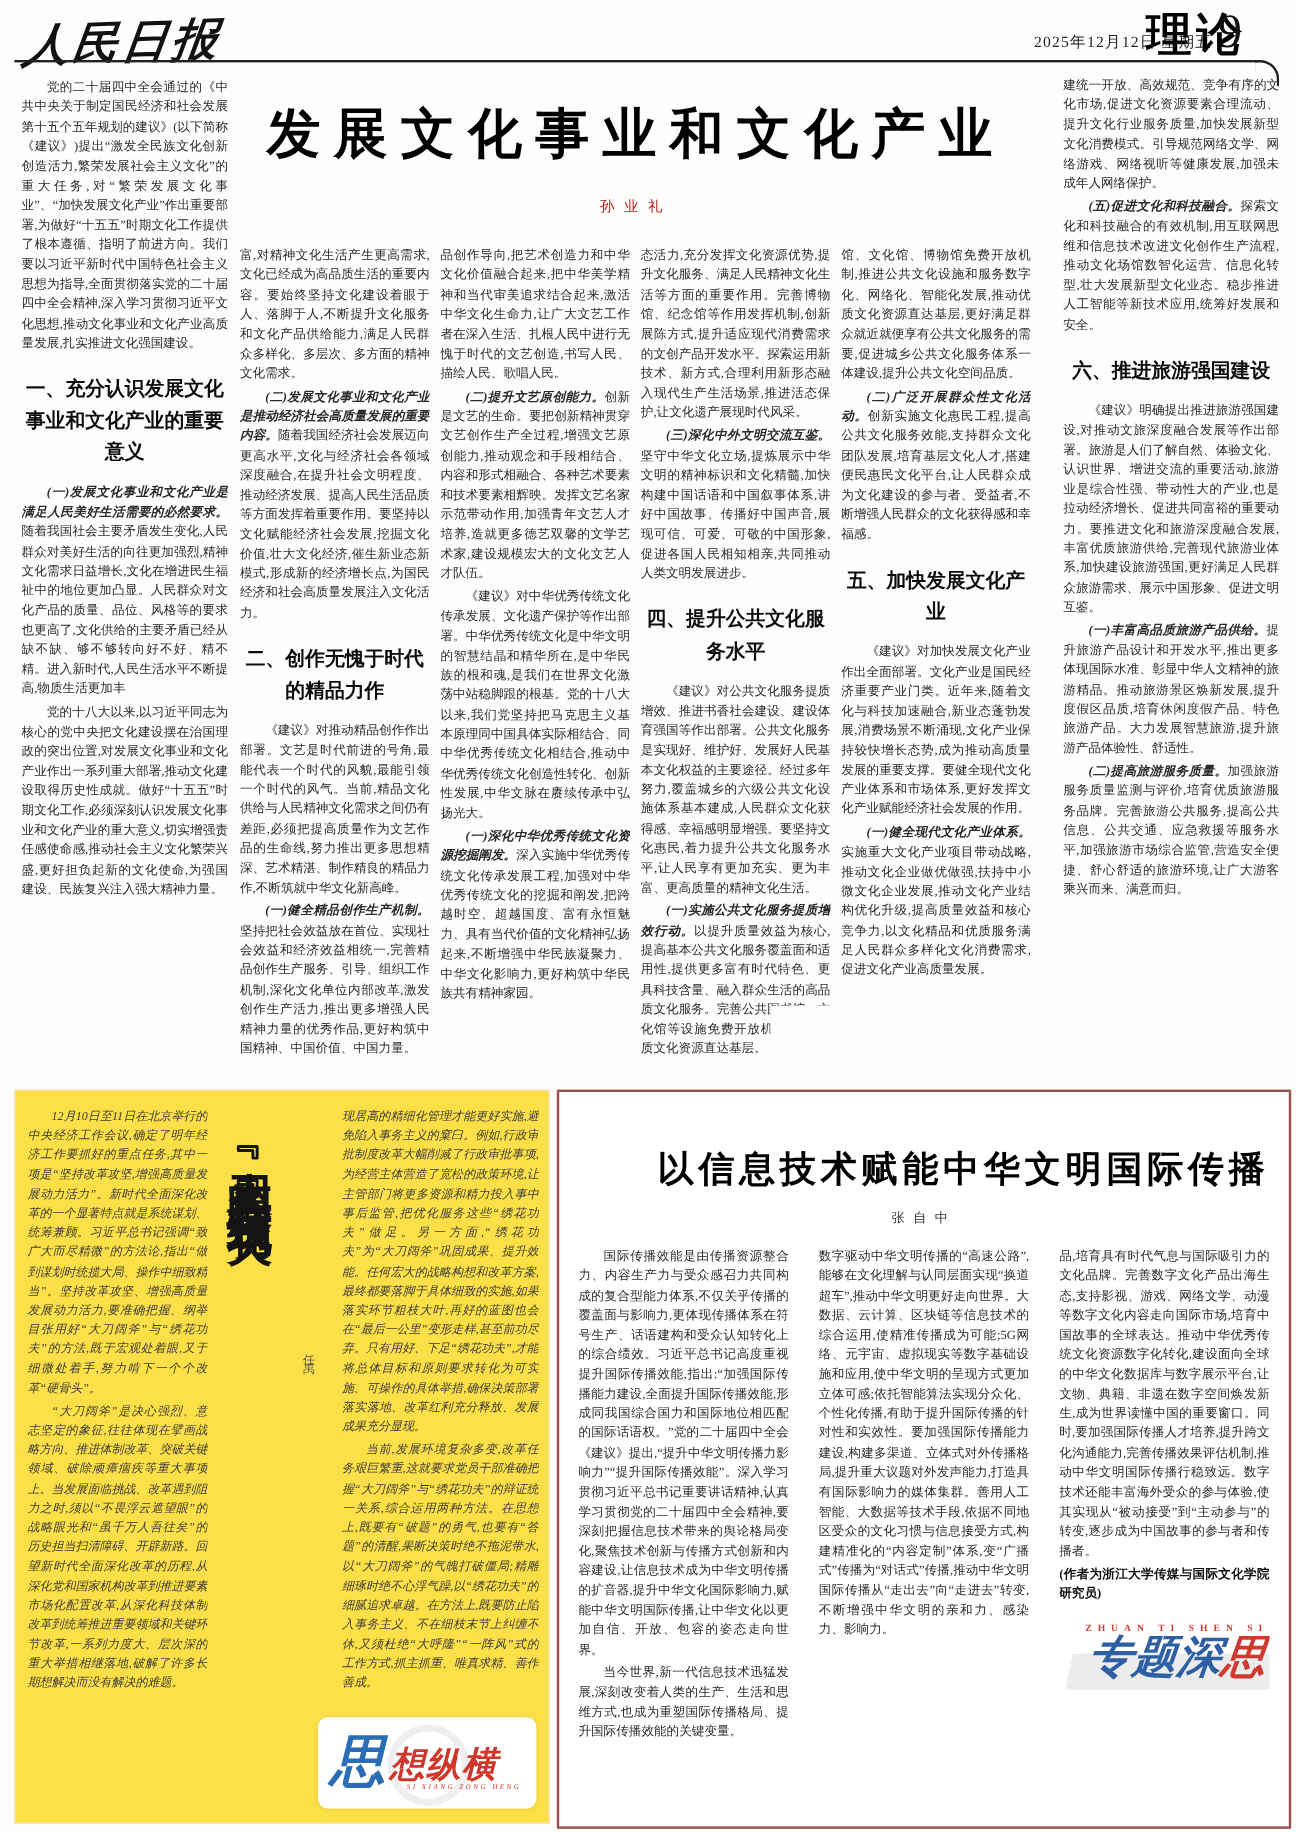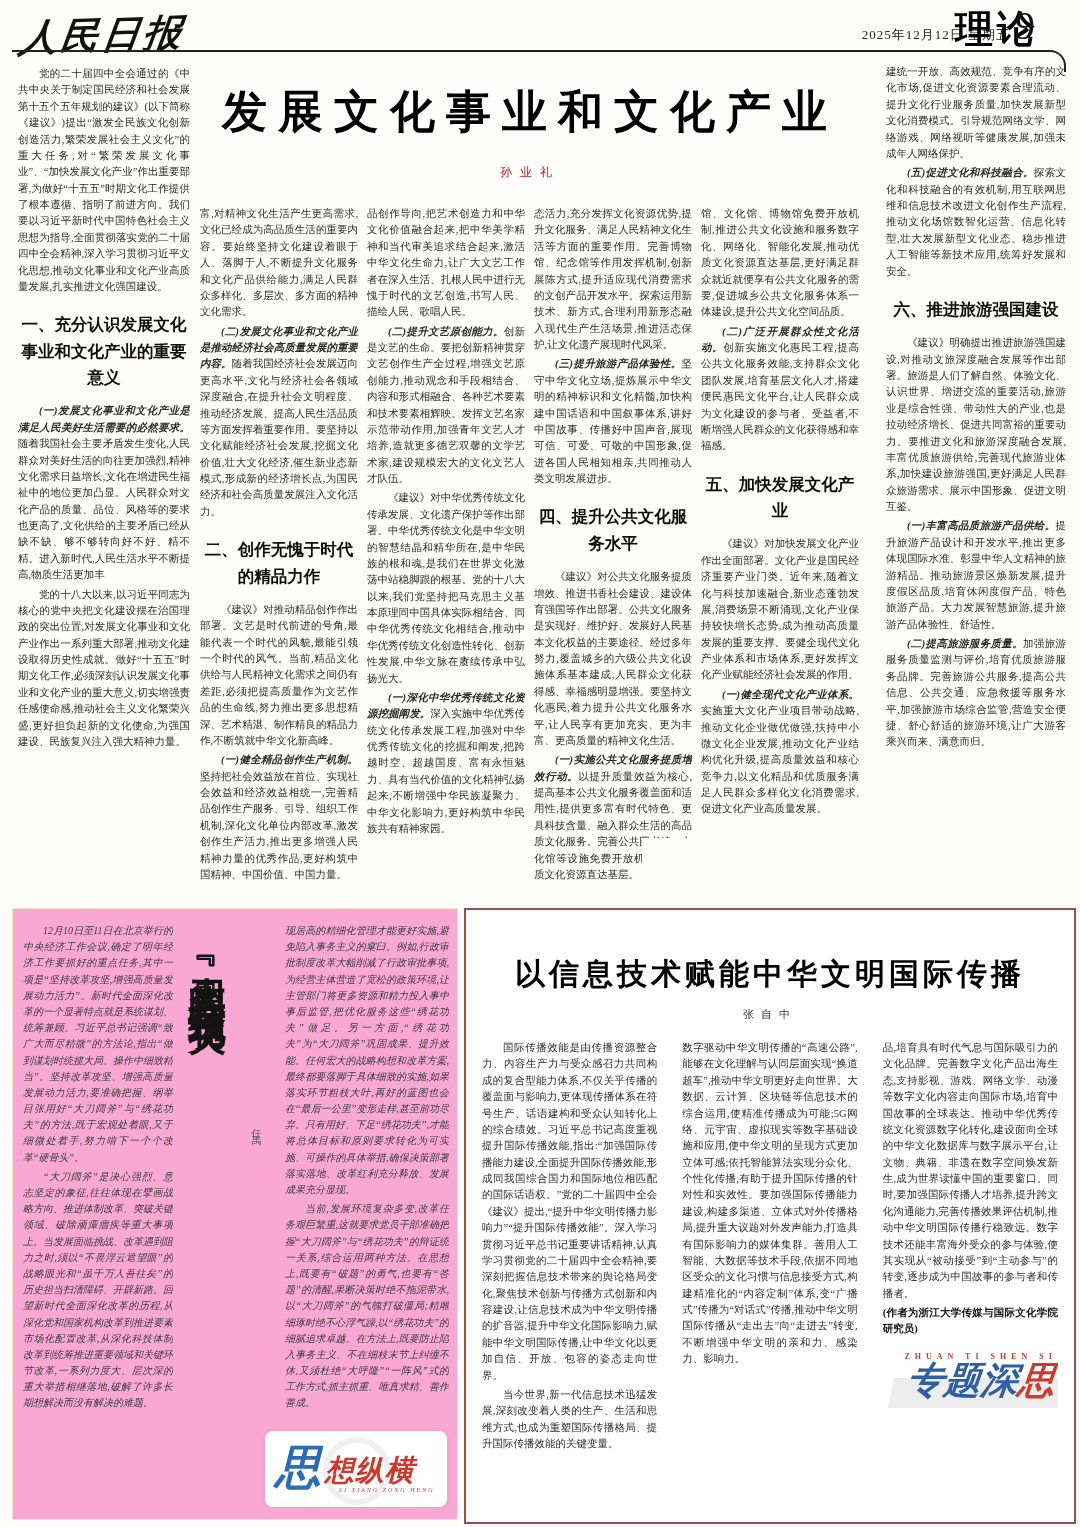--- a/index.html
+++ b/index.html
@@ -32,21 +32,21 @@
   .lead{font-weight:bold;font-style:italic;}
   .sec{font-family:"Liberation Sans",sans-serif;font-weight:bold;font-size:16.5px;line-height:1.6;
        text-align:center;margin:16px 2px 13px;color:#0d0d0d;}
   
   .banner-mask{position:absolute;left:642px;top:838px;width:438px;height:68px;background:#fffdfb;}
   .banner{position:absolute;left:650px;top:846px;width:425px;height:42px;background:#e60012;
           display:flex;align-items:center;justify-content:center;}
   .banner span{font-family:"Liberation Sans",sans-serif;font-weight:bold;font-size:26px;
                letter-spacing:3px;color:#fff;}
   
-  .leftbox{position:absolute;left:12px;top:908px;width:444px;height:610px;background:#f9a8d4;
+  .leftbox{position:absolute;left:12px;top:908px;width:444px;height:610px;background:#fde047;
            border:1px solid #efe3d2;}
   .script{font-size:10px;line-height:1.62;text-align:justify;margin:0 0 3px;text-indent:2em;
           font-style:italic;color:#3b3b3b;}
   .script.noind{text-indent:0;}
   .lb-cola{position:absolute;left:10px;top:14px;width:150px;height:582px;overflow:hidden;}
   .lb-colb{position:absolute;left:272px;top:14px;width:164px;height:498px;overflow:hidden;}
   .vtitle{position:absolute;left:168px;top:34px;height:560px;writing-mode:vertical-rl;
           font-family:"Liberation Sans",sans-serif;font-weight:900;font-size:38px;
           letter-spacing:4px;color:#141414;}
   .vauthor{position:absolute;left:236px;top:212px;writing-mode:vertical-rl;font-size:10px;
@@ -56,21 +56,21 @@
   .sx-circle{position:absolute;left:58px;top:6px;width:56px;height:56px;border-radius:50%;
              border:6px solid #efefef;}
   .sx-big{position:absolute;left:10px;top:6px;font-size:46px;font-weight:bold;font-style:italic;
           color:#2a6db6;font-family:"Liberation Serif",serif;}
   .sx-rest{position:absolute;left:60px;top:20px;font-size:29px;font-weight:bold;font-style:italic;
            color:#d0372a;letter-spacing:1px;}
   .sx-cap{position:absolute;left:74px;top:56px;font-size:6px;letter-spacing:2px;color:#d0372a;font-style:italic;}
   
   .rightbox{position:absolute;left:464px;top:908px;width:608px;height:612px;background:#fff;
             border:2px solid #9c5050;}
-  .rb-title{margin:44px 16px 0;text-align:center;font-weight:bold;font-size:30px;letter-spacing:4px;color:#000;}
+  .rb-title{margin:44px 16px 0;text-align:right;font-weight:bold;font-size:30px;letter-spacing:4px;color:#000;}
   .rb-byline{margin-top:12px;text-align:center;font-size:11px;letter-spacing:7px;color:#333;}
   .rb-cols{display:flex;gap:25px;padding:18px 16px 0;}
   .rb-col{width:182px;overflow:hidden;}
   .rb-col.h1,.rb-col.h2{height:448px;}
   .attribution{font-size:10.5px;line-height:1.56;font-weight:bold;text-align:justify;margin-top:2px;color:#111;}
   .zt-logo{width:196px;margin:14px 0 0 auto;text-align:center;position:relative;}
   .zt-strip{position:absolute;left:8px;top:26px;width:180px;height:30px;background:#ececec;
             transform:skewX(-12deg);}
   .zt-cap{position:relative;font-size:8px;letter-spacing:5px;color:#cf3a30;font-weight:bold;}
   .zt-text{position:relative;font-family:"Liberation Sans",sans-serif;font-weight:900;font-size:37px;
@@ -111,21 +111,21 @@
 
   <div class="col" id="c3">
     <p class="t noind">品创作导向,把艺术创造力和中华文化价值融合起来,把中华美学精神和当代审美追求结合起来,激活中华文化生命力,让广大文艺工作者在深入生活、扎根人民中进行无愧于时代的文艺创造,书写人民、描绘人民、歌唱人民。</p>
     <p class="t"><b class="lead">(二)提升文艺原创能力。</b><span>创新是文艺的生命。要把创新精神贯穿文艺创作生产全过程,增强文艺原创能力,推动观念和手段相结合、内容和形式相融合、各种艺术要素和技术要素相辉映。发挥文艺名家示范带动作用,加强青年文艺人才培养,造就更多德艺双馨的文学艺术家,建设规模宏大的文化文艺人才队伍。</span></p>
     <p class="t">《建议》对中华优秀传统文化传承发展、文化遗产保护等作出部署。中华优秀传统文化是中华文明的智慧结晶和精华所在,是中华民族的根和魂,是我们在世界文化激荡中站稳脚跟的根基。党的十八大以来,我们党坚持把马克思主义基本原理同中国具体实际相结合、同中华优秀传统文化相结合,推动中华优秀传统文化创造性转化、创新性发展,中华文脉在赓续传承中弘扬光大。</p>
     <p class="t"><b class="lead">(一)深化中华优秀传统文化资源挖掘阐发。</b><span>深入实施中华优秀传统文化传承发展工程,加强对中华优秀传统文化的挖掘和阐发,把跨越时空、超越国度、富有永恒魅力、具有当代价值的文化精神弘扬起来,不断增强中华民族凝聚力、中华文化影响力,更好构筑中华民族共有精神家园。</span></p>
   </div>
 
   <div class="col" id="c4">
     <p class="t noind">态活力,充分发挥文化资源优势,提升文化服务、满足人民精神文化生活等方面的重要作用。完善博物馆、纪念馆等作用发挥机制,创新展陈方式,提升适应现代消费需求的文创产品开发水平。探索运用新技术、新方式,合理利用新形态融入现代生产生活场景,推进活态保护,让文化遗产展现时代风采。</p>
-    <p class="t"><b class="lead">(三)提升旅游产品体验性。</b><span>坚守中华文化立场,提炼展示中华文明的精神标识和文化精髓,加快构建中国话语和中国叙事体系,讲好中国故事、传播好中国声音,展现可信、可爱、可敬的中国形象,促进各国人民相知相亲,共同推动人类文明发展进步。</span></p>
+    <p class="t"><b class="lead">(三)深化中外文明交流互鉴。</b><span>坚守中华文化立场,提炼展示中华文明的精神标识和文化精髓,加快构建中国话语和中国叙事体系,讲好中国故事、传播好中国声音,展现可信、可爱、可敬的中国形象,促进各国人民相知相亲,共同推动人类文明发展进步。</span></p>
     <h3 class="sec">四、提升公共文化服务水平</h3>
     <p class="t">《建议》对公共文化服务提质增效、推进书香社会建设、建设体育强国等作出部署。公共文化服务是实现好、维护好、发展好人民基本文化权益的主要途径。经过多年努力,覆盖城乡的六级公共文化设施体系基本建成,人民群众文化获得感、幸福感明显增强。要坚持文化惠民,着力提升公共文化服务水平,让人民享有更加充实、更为丰富、更高质量的精神文化生活。</p>
     <p class="t"><b class="lead">(一)实施公共文化服务提质增效行动。</b><span>以提升质量效益为核心,提高基本公共文化服务覆盖面和适用性,提供更多富有时代特色、更具科技含量、融入群众生活的高品质文化服务。完善公共图书馆、文化馆等设施免费开放机制,推动优质文化资源直达基层。</span></p>
   </div>
 
   <div class="col" id="c5">
     <p class="t noind">馆、文化馆、博物馆免费开放机制,推进公共文化设施和服务数字化、网络化、智能化发展,推动优质文化资源直达基层,更好满足群众就近就便享有公共文化服务的需要,促进城乡公共文化服务体系一体建设,提升公共文化空间品质。</p>
     <p class="t"><b class="lead">(二)广泛开展群众性文化活动。</b><span>创新实施文化惠民工程,提高公共文化服务效能,支持群众文化团队发展,培育基层文化人才,搭建便民惠民文化平台,让人民群众成为文化建设的参与者、受益者,不断增强人民群众的文化获得感和幸福感。</span></p>
     <h3 class="sec">五、加快发展文化产业</h3>
     <p class="t">《建议》对加快发展文化产业作出全面部署。文化产业是国民经济重要产业门类。近年来,随着文化与科技加速融合,新业态蓬勃发展,消费场景不断涌现,文化产业保持较快增长态势,成为推动高质量发展的重要支撑。要健全现代文化产业体系和市场体系,更好发挥文化产业赋能经济社会发展的作用。</p>

